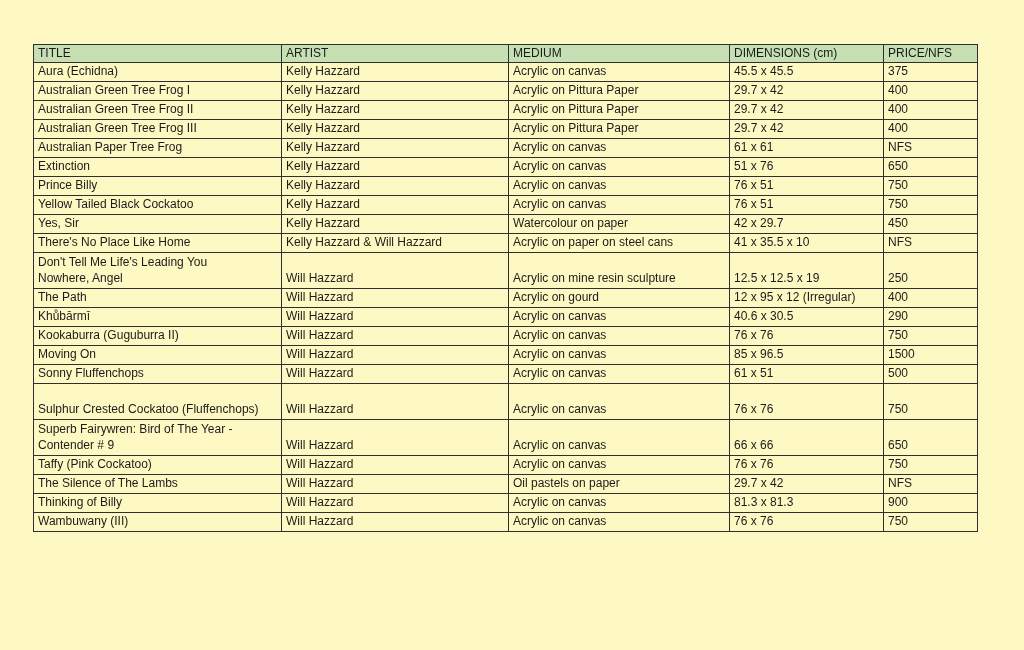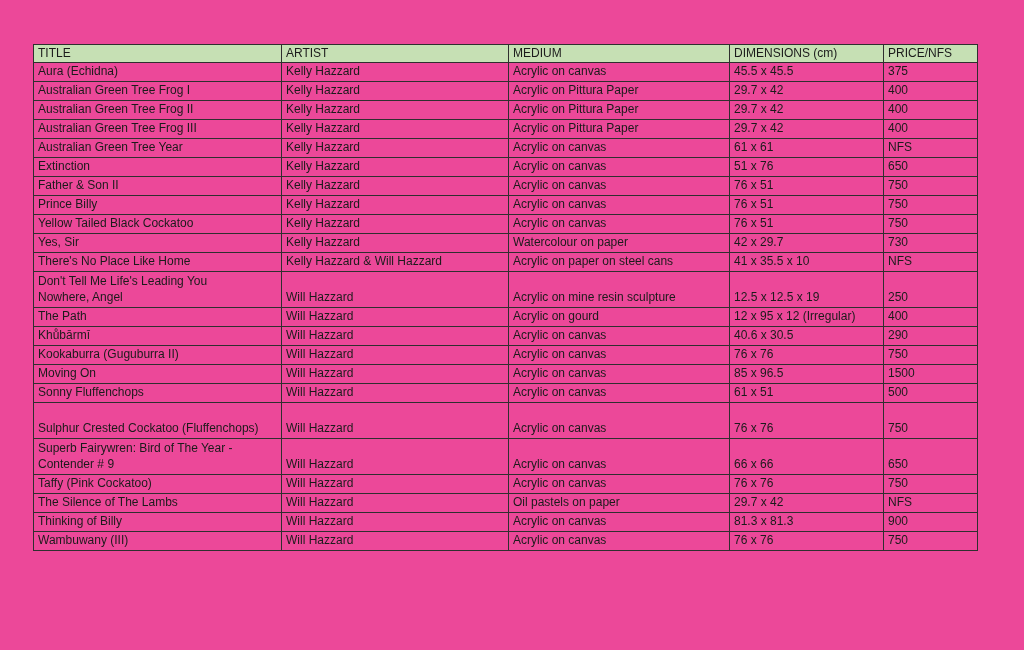--- a/index.html
+++ b/index.html
@@ -13,21 +13,21 @@
     position: relative;
     font-family: "Liberation Sans", sans-serif;
     overflow: hidden;
     --header-bg: #c6e0b4;
     --border-color: #2f2f2f;
     --text-color: #1b1b1b;
   }
   .page {
     position: absolute;
     inset: 0;
-    background: #ec4899;
+    background: #fef9c3;
   }
   table.art-table {
     position: absolute;
     left: 33px;
     top: 44px;
     width: 944px;
     border-collapse: collapse;
     table-layout: fixed;
   }
   .art-table th,
@@ -99,60 +99,53 @@
           <td>400</td>
         </tr>
         <tr>
           <td>Australian Green Tree Frog III</td>
           <td>Kelly Hazzard</td>
           <td>Acrylic on Pittura Paper</td>
           <td>29.7 x 42</td>
           <td>400</td>
         </tr>
         <tr>
-          <td>Australian Green Tree Year</td>
+          <td>Australian Paper Tree Frog</td>
           <td>Kelly Hazzard</td>
           <td>Acrylic on canvas</td>
           <td>61 x 61</td>
           <td>NFS</td>
         </tr>
         <tr>
           <td>Extinction</td>
           <td>Kelly Hazzard</td>
           <td>Acrylic on canvas</td>
           <td>51 x 76</td>
           <td>650</td>
         </tr>
         <tr>
-          <td>Father &amp; Son II</td>
-          <td>Kelly Hazzard</td>
-          <td>Acrylic on canvas</td>
-          <td>76 x 51</td>
-          <td>750</td>
-        </tr>
-        <tr>
           <td>Prince Billy</td>
           <td>Kelly Hazzard</td>
           <td>Acrylic on canvas</td>
           <td>76 x 51</td>
           <td>750</td>
         </tr>
         <tr>
           <td>Yellow Tailed Black Cockatoo</td>
           <td>Kelly Hazzard</td>
           <td>Acrylic on canvas</td>
           <td>76 x 51</td>
           <td>750</td>
         </tr>
         <tr>
           <td>Yes, Sir</td>
           <td>Kelly Hazzard</td>
           <td>Watercolour on paper</td>
           <td>42 x 29.7</td>
-          <td>730</td>
+          <td>450</td>
         </tr>
         <tr>
           <td>There's No Place Like Home</td>
           <td>Kelly Hazzard &amp; Will Hazzard</td>
           <td>Acrylic on paper on steel cans</td>
           <td>41 x 35.5 x 10</td>
           <td>NFS</td>
         </tr>
         <tr class="double">
           <td>Don't Tell Me Life's Leading You

